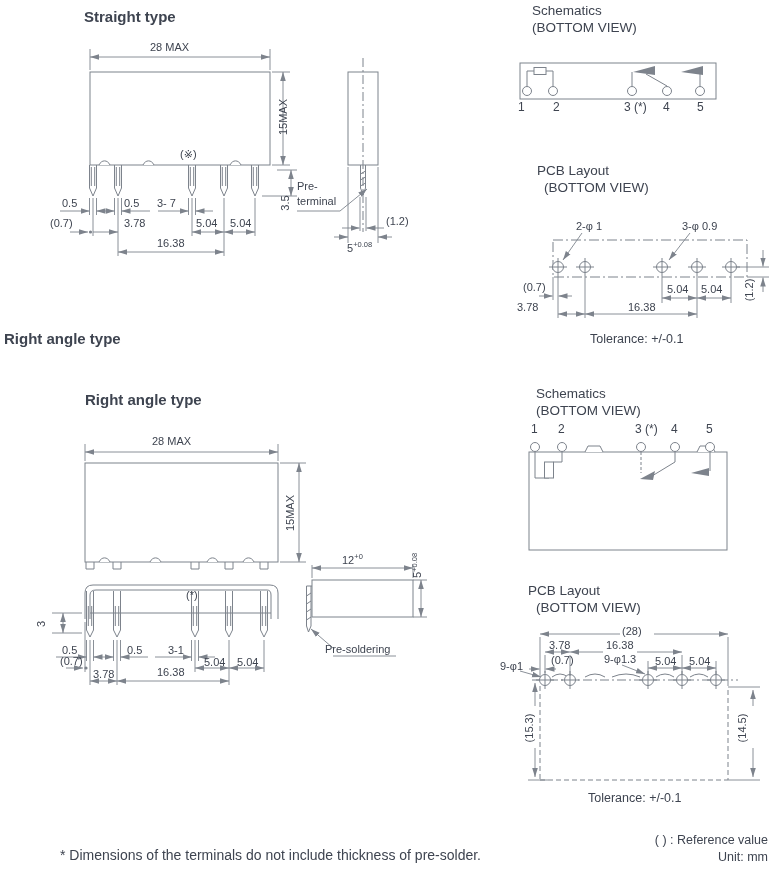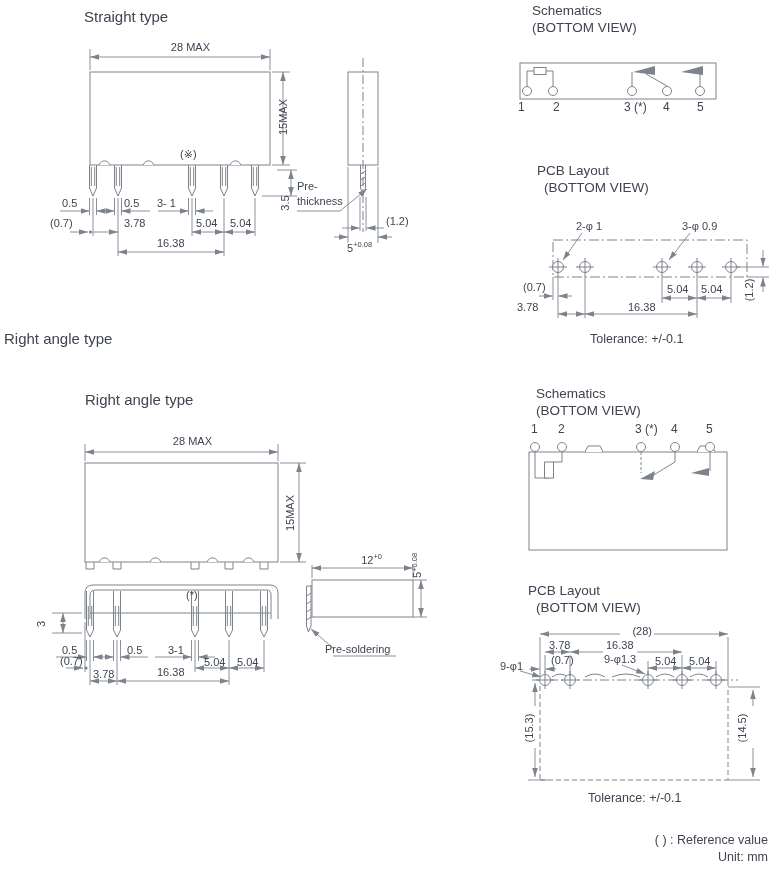--- a/index.html
+++ b/index.html
@@ -1,24 +1,24 @@
 <!DOCTYPE html>
 <html><head>
 <meta charset="utf-8">
 <style>
   :root { --tx:#3e4450; --ln:#7d838c; }
   * { margin:0; padding:0; box-sizing:border-box; }
   body { background:#fff; font-family:"Liberation Sans","DejaVu Sans",sans-serif; }
   #stage { position:relative; width:776px; height:874px; background:#fff; overflow:hidden; }
   #linework { position:absolute; left:0; top:0; }
-  .t   { position:absolute; font-size:15px; color:var(--tx); white-space:nowrap; }
+  .t   { position:absolute; font-size:15px; color:var(--tx); white-space:nowrap;font-weight:bold; }
   .h   { position:absolute; font-size:13.5px; line-height:17px; color:var(--tx); white-space:nowrap; }
   .lbl { position:absolute; font-size:11px; line-height:13px; color:var(--tx); white-space:nowrap; }
   .num { position:absolute; font-size:12px; line-height:13px; color:var(--tx); white-space:nowrap; }
-  .c   { text-align:right; }
+  .c   { text-align:left; }
   .vt  { transform:rotate(-90deg); transform-origin:center; width:60px; text-align:center; line-height:14px; }
   .tol { position:absolute; font-size:12.5px; color:var(--tx); white-space:nowrap; }
   .note{ position:absolute; font-size:14px; color:var(--tx); white-space:nowrap; }
   .legend { position:absolute; right:8px; font-size:12.5px; color:var(--tx); white-space:nowrap; text-align:right; }
   sup { font-size:7.5px; vertical-align:super; }
   svg g { stroke:var(--ln); fill:none; stroke-width:1; }
   svg g.dims { stroke-width:0.9; }
   svg .f { fill:var(--ln); stroke:none; }
   svg .wf { fill:#fff; }
 </style>
@@ -243,24 +243,24 @@
     <path d="M753,748 V777" marker-end="url(#ae)"></path>
   </g>
 </svg>
 
 <span class="t" style="left:84px;top:8px">Straight type</span>
 <span class="lbl c" style="left:150px;top:41px;width:60px">28 MAX</span>
 <span class="lbl vt" style="left:253px;top:110px">15MAX</span>
 <span class="lbl" style="left:180px;top:148px">(※)</span>
 <span class="lbl vt" style="left:255px;top:196px">3.5</span>
 <span class="lbl" style="left:297px;top:180px">Pre-</span>
-<span class="lbl" style="left:297px;top:195px">thickness</span>
+<span class="lbl" style="left:297px;top:195px">terminal</span>
 <span class="lbl" style="left:62px;top:197px">0.5</span>
 <span class="lbl" style="left:124px;top:197px">0.5</span>
-<span class="lbl" style="left:157px;top:197px">3- 1</span>
+<span class="lbl" style="left:157px;top:197px">3- 7</span>
 <span class="lbl" style="left:50px;top:217px">(0.7)</span>
 <span class="lbl" style="left:124px;top:217px">3.78</span>
 <span class="lbl" style="left:196px;top:217px">5.04</span>
 <span class="lbl" style="left:230px;top:217px">5.04</span>
 <span class="lbl" style="left:157px;top:237px">16.38</span>
 <span class="lbl" style="left:386px;top:215px">(1.2)</span>
 <span class="lbl" style="left:347px;top:238px"><span>5</span><sup>+0.08</sup></span>
 
 <span class="h" style="left:532px;top:2px">Schematics</span>
 <span class="h" style="left:532px;top:19px">(BOTTOM VIEW)</span>
@@ -315,16 +315,17 @@
 <span class="lbl" style="left:606px;top:639px">16.38</span>
 <span class="lbl" style="left:551px;top:654px">(0.7)</span>
 <span class="lbl" style="left:604px;top:653px">9-φ1.3</span>
 <span class="lbl" style="left:655px;top:655px">5.04</span>
 <span class="lbl" style="left:689px;top:655px">5.04</span>
 <span class="lbl" style="left:500px;top:660px">9-φ1</span>
 <span class="lbl vt" style="left:499px;top:721px">(15.3)</span>
 <span class="lbl vt" style="left:712px;top:721px">(14.5)</span>
 <span class="tol" style="left:588px;top:791px">Tolerance: +/-0.1</span>
 
+<span class="note" style="left:60px;top:847px">* Dimensions of the terminals do not include thickness of pre-solder.</span>
 <span class="legend" style="top:833px">( ) : Reference value</span>
 <span class="legend" style="top:850px">Unit: mm</span>
 
 </div>
 
 </body></html>

